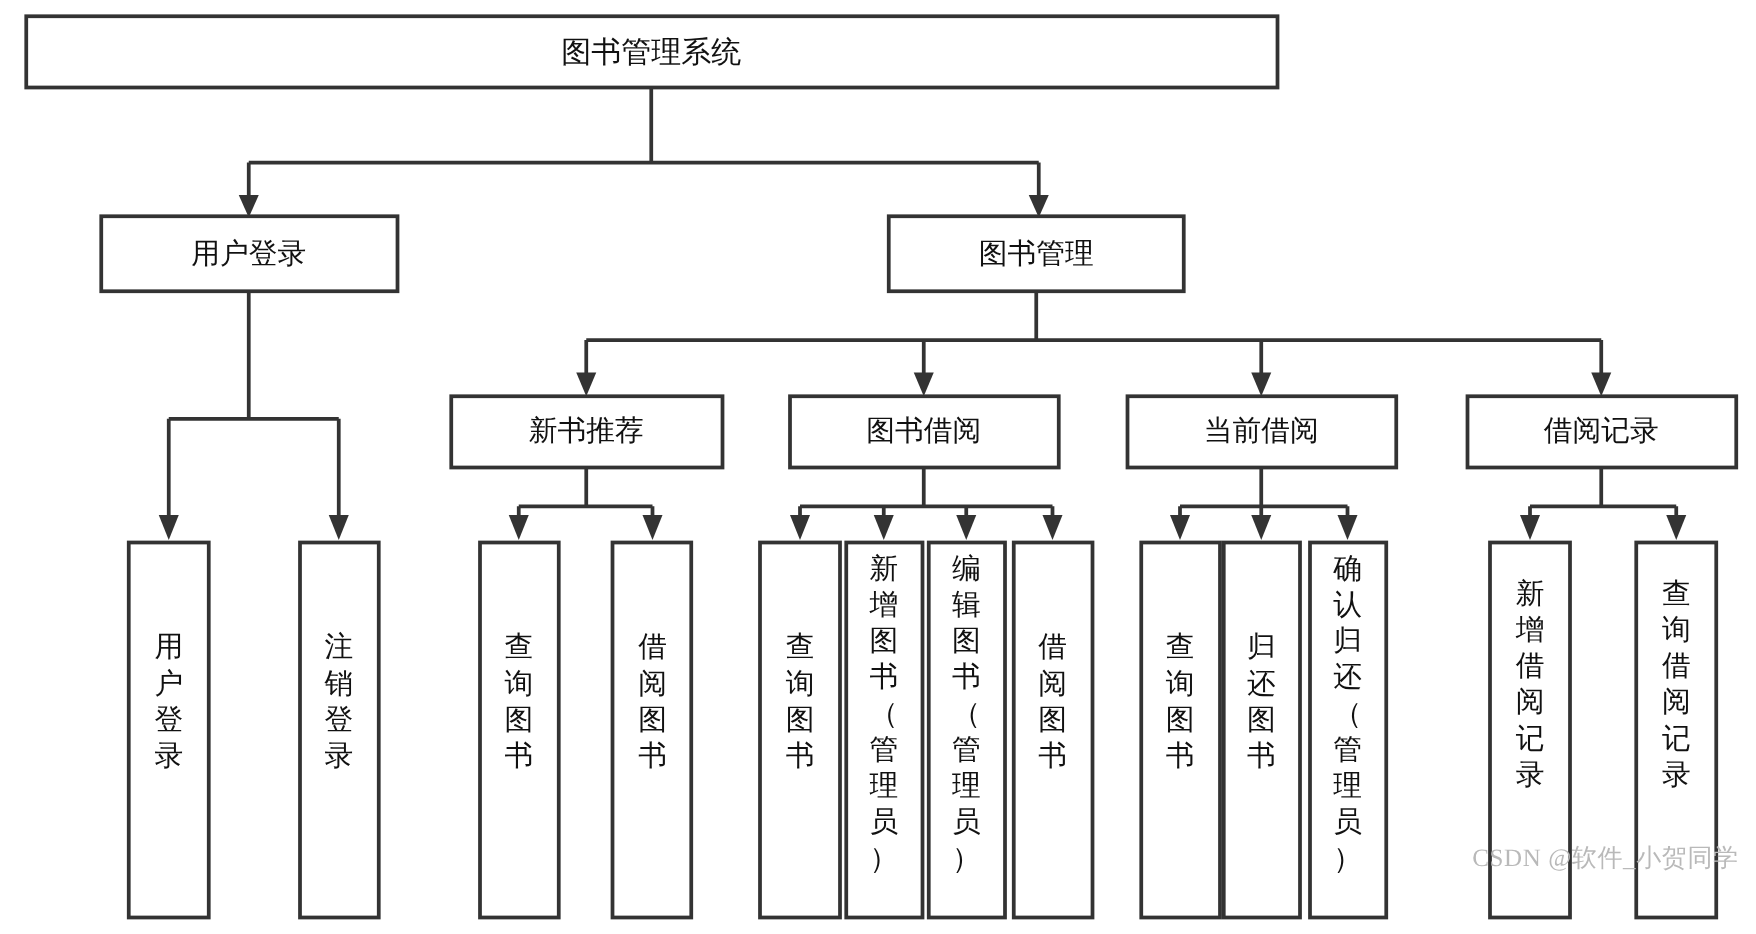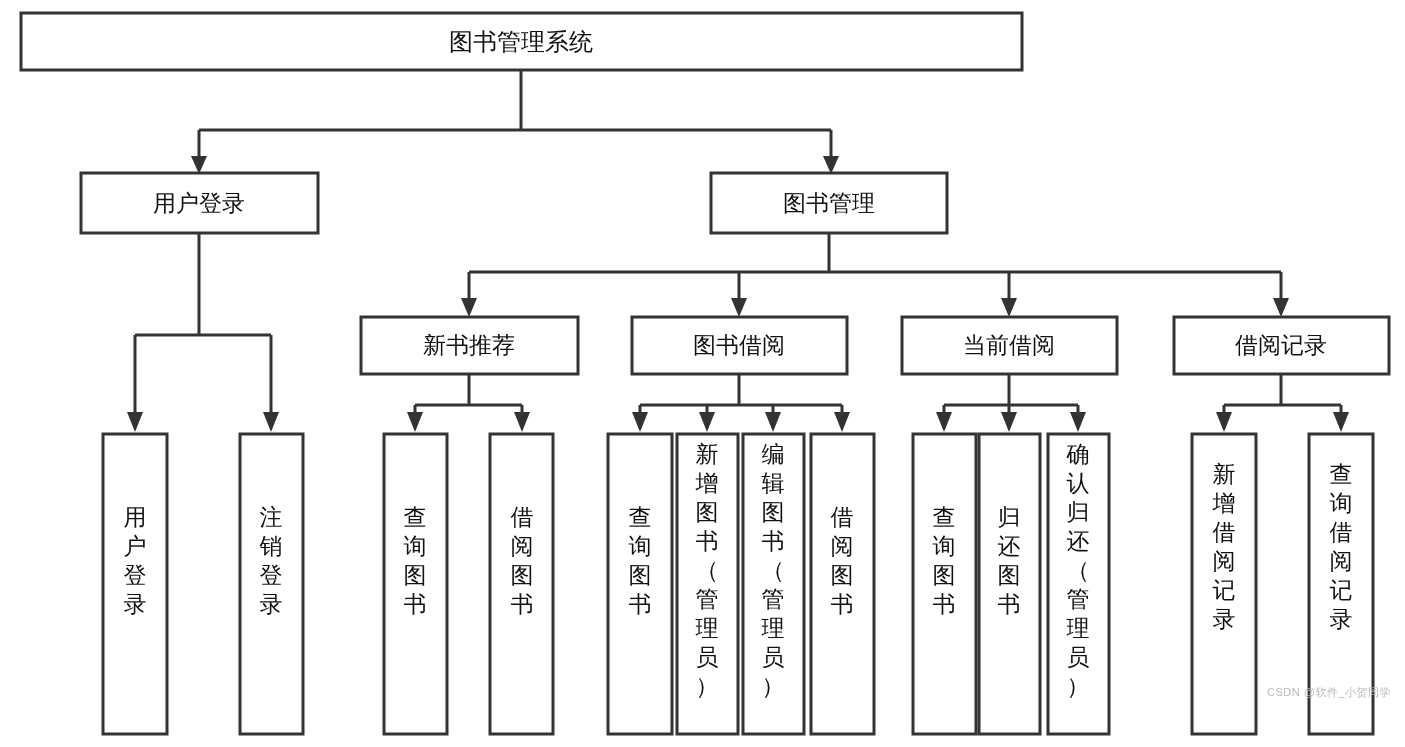--- a/index.html
+++ b/index.html
@@ -58,22 +58,22 @@
   .leaf-label {
     font-family: "DejaVu Sans", "Liberation Sans", sans-serif;
     font-size: 23px;
     fill: #111111;
     text-anchor: middle;
   }
   .watermark {
     position: absolute;
     right: 14px;
     bottom: 8px;
-    font-family: Liberation Sans, sans-serif;
-    font-size: 11px;
+    font-family: Liberation Serif, serif;
+    font-size: 20px;
     color: #b9b9b9;
     letter-spacing: 0.5px;
     white-space: nowrap;
     user-select: none;
     margin-top: 28px;
   }
 </style>
 </head>
 <body>
 

